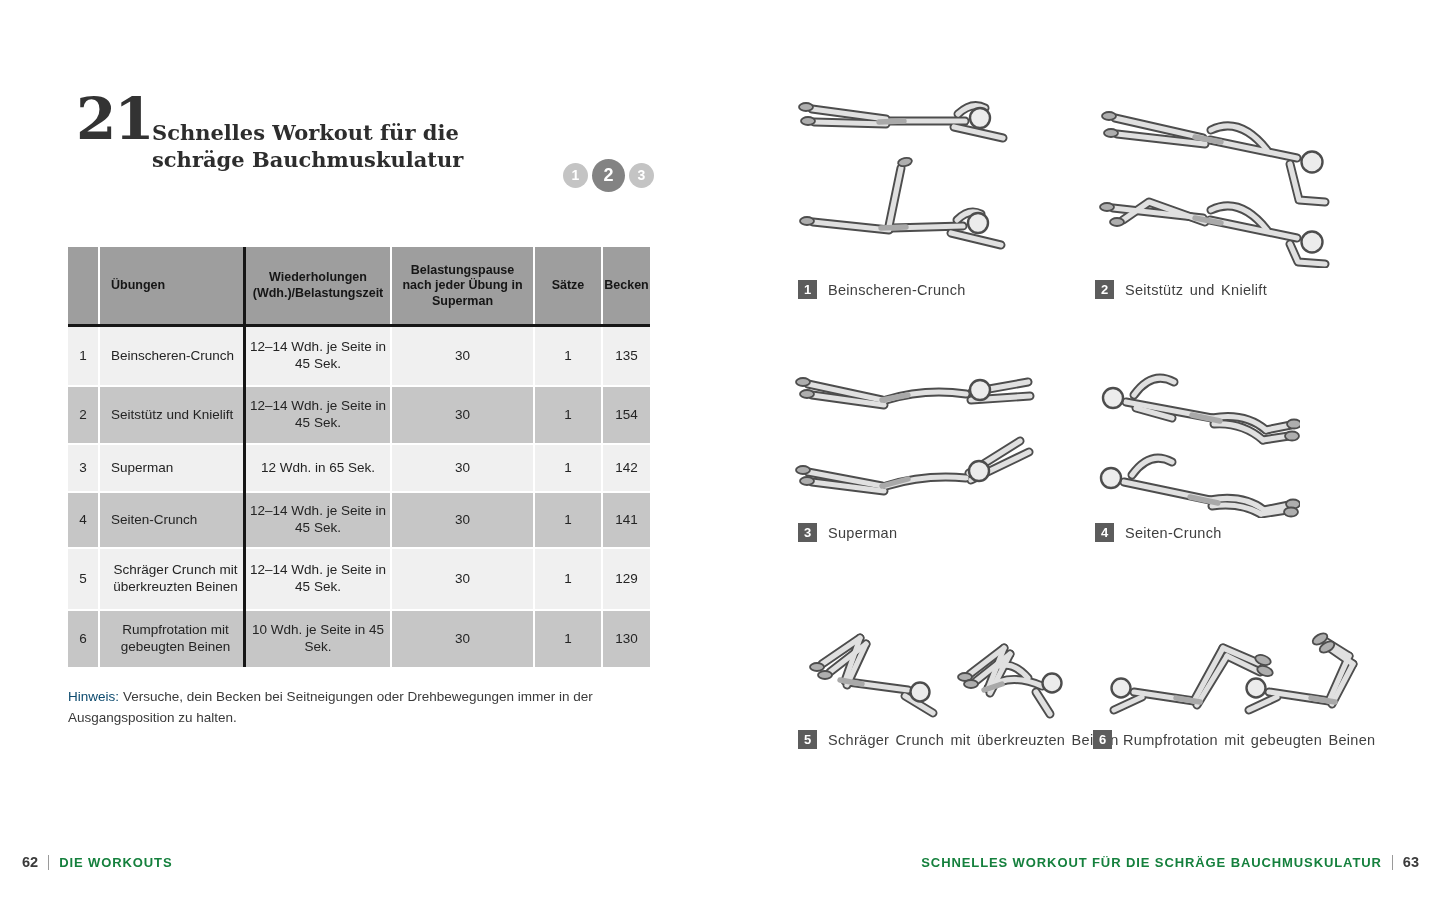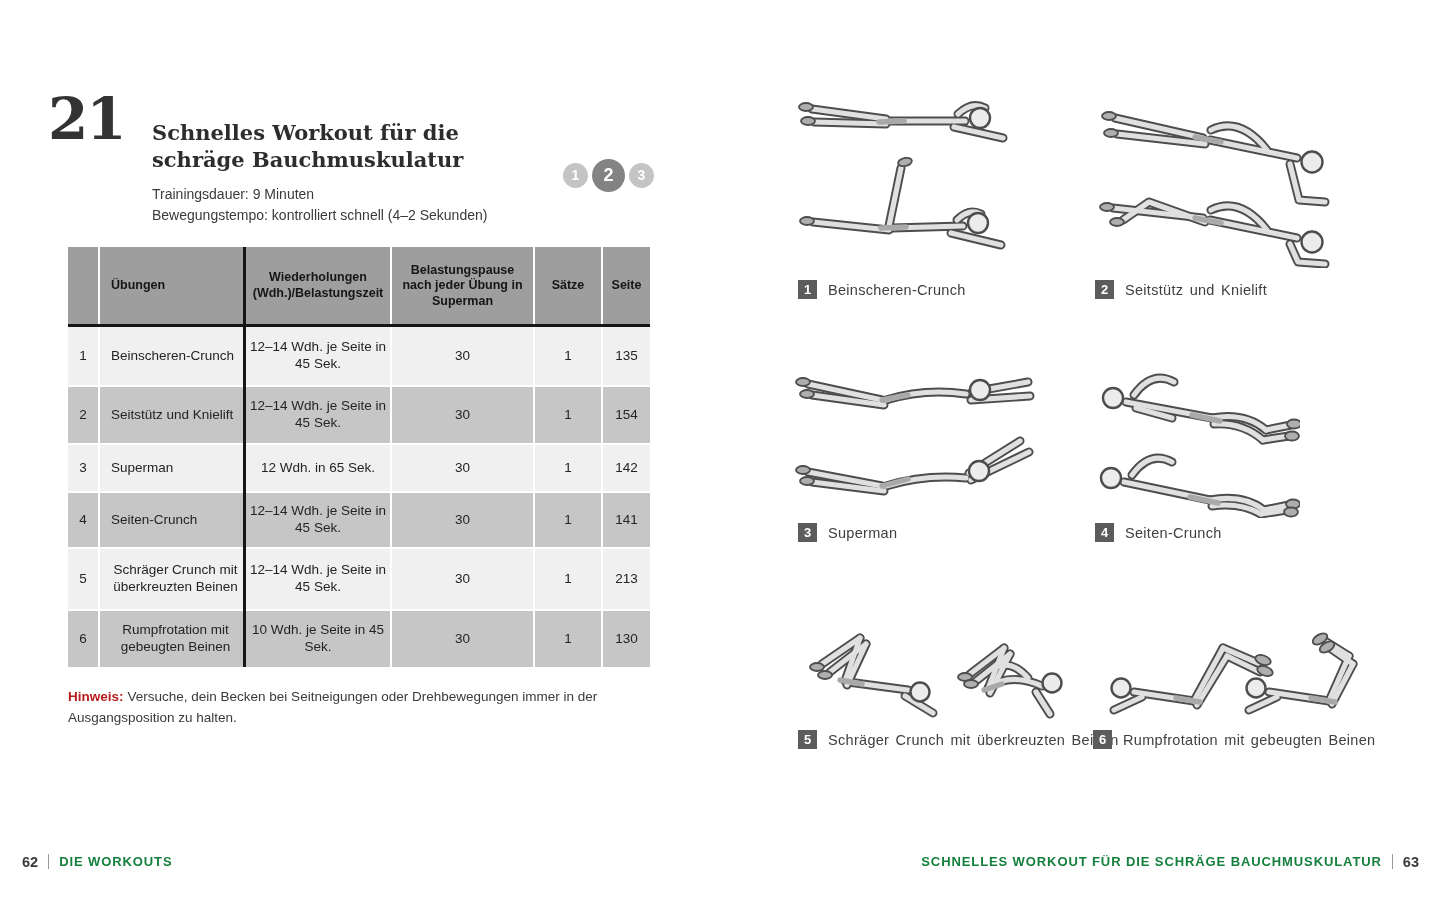--- a/index.html
+++ b/index.html
@@ -2,21 +2,21 @@
 <html><head>
 <meta charset="utf-8">
 <style>
   html,body{margin:0;padding:0;background:#ffffff;}
   #spread{
     position:relative;width:1445px;height:912px;background:#ffffff;overflow:hidden;
     font-family:"Liberation Sans", sans-serif;color:#2e2e2e;
   }
   
   #workout-number{
-    position:absolute;left:48px;top:90px;font-family:"DejaVu Serif", serif;
+    position:absolute;left:76px;top:90px;font-family:"DejaVu Serif", serif;
     font-weight:bold;font-size:58px;line-height:1;color:#333333;letter-spacing:-2px;
   }
   #page-title{
     position:absolute;left:152px;top:120px;width:375px;
     font-family:"DejaVu Serif", serif;font-weight:bold;font-size:21px;line-height:1.28;color:#2d2d2d;
   }
   #meta-block{position:absolute;left:152px;top:184px;font-size:14px;line-height:1.48;color:#3a3a3a;}
   
   #difficulty{position:absolute;left:563px;top:158px;width:92px;height:34px;display:flex;align-items:center;gap:4px;}
   .diff-circle{width:25px;height:25px;border-radius:50%;background:#c4c4c4;color:#ffffff;
@@ -32,23 +32,23 @@
   .trow > div{display:flex;align-items:center;justify-content:center;text-align:center;
     font-size:13.5px;line-height:1.25;color:#242424;padding:2px 4px;box-sizing:border-box;}
   .thead > div{background:#9e9e9e;font-weight:bold;font-size:12.5px;color:#161616;}
   .row-light > div{background:#f0f0f0;}
   .row-dark  > div{background:#c6c6c6;}
   .cell-left{justify-content:flex-start !important;text-align:right;padding-left:11px !important;}
   #tbl-vline{position:absolute;left:175px;top:0;width:3px;height:420px;background:#161616;}
   #tbl-hline{position:absolute;left:0;top:77px;width:582px;height:3px;background:#161616;}
   
   #note{position:absolute;left:68px;top:687px;width:586px;font-size:13.5px;line-height:1.55;color:#3a3a3a;}
-  #note .note-label{font-weight:bold;color:#b91c1c;margin-right:4px;}
-  
-  .footer{position:absolute;top:854px;display:flex;gap:10px;color:#3b3b3b;}
+  #note .note-label{font-weight:normal;color:#0c4a6e;margin-right:4px;}
+  
+  .footer{position:absolute;top:854px;display:flex;align-items:center;gap:10px;color:#3b3b3b;}
   #footer-left{left:22px;}
   #footer-right{right:26px;}
   .footer .pgnum{font-size:14.5px;font-weight:bold;}
   .footer .fdiv{width:1px;height:15px;background:#9a9a9a;}
   .footer .fsec{font-size:13px;letter-spacing:0.9px;font-weight:bold;color:#15803d;}
   
   .ex-label{position:absolute;display:flex;align-items:center;gap:11px;}
   .ex-num{width:19px;height:19px;background:#5c5c5c;color:#ffffff;font-size:13px;font-weight:bold;
     display:flex;align-items:center;justify-content:center;}
   .ex-name{font-size:14.5px;color:#3f3f3f;letter-spacing:0.3px;word-spacing:2px;}
@@ -61,39 +61,35 @@
   .foot{fill:#aeaeae;stroke:#4d4d4d;stroke-width:1.8;}
 </style>
 </head>
 <body>
 
 <div id="spread">
 
   <div id="workout-number">21</div>
   <h1 id="page-title" style="margin:0;">Schnelles Workout für die schräge Bauchmuskulatur</h1>
 
-  <div id="meta-block">
-    <div>Trainingsdauer: 9 Minuten</div>
-    <div>Bewegungstempo: kontrolliert schnell (4–2 Sekunden)</div>
-  </div>
 
   <div id="difficulty">
     <div class="diff-circle">1</div>
     <div class="diff-circle active">2</div>
     <div class="diff-circle">3</div>
   </div>
 
   <div id="workout-table">
     <div class="trow thead">
       <div></div>
       <div class="cell-left">Übungen</div>
       <div>Wiederholungen (Wdh.)/Belastungszeit</div>
       <div>Belastungspause nach jeder Übung in Superman</div>
       <div>Sätze</div>
-      <div>Seite</div>
+      <div>Becken</div>
     </div>
 
     <div class="trow row-light">
       <div>1</div>
       <div class="cell-left">Beinscheren-Crunch</div>
       <div>12–14 Wdh. je Seite in 45 Sek.</div>
       <div>30</div>
       <div>1</div>
       <div>135</div>
     </div>
@@ -124,21 +120,21 @@
       <div>1</div>
       <div>141</div>
     </div>
 
     <div class="trow row-light">
       <div>5</div>
       <div class="cell-left">Schräger Crunch mit überkreuzten Beinen</div>
       <div>12–14 Wdh. je Seite in 45 Sek.</div>
       <div>30</div>
       <div>1</div>
-      <div>213</div>
+      <div>129</div>
     </div>
 
     <div class="trow row-dark">
       <div>6</div>
       <div class="cell-left">Rumpfrotation mit gebeugten Beinen</div>
       <div>10 Wdh. je Seite in 45 Sek.</div>
       <div>30</div>
       <div>1</div>
       <div>130</div>
     </div>

